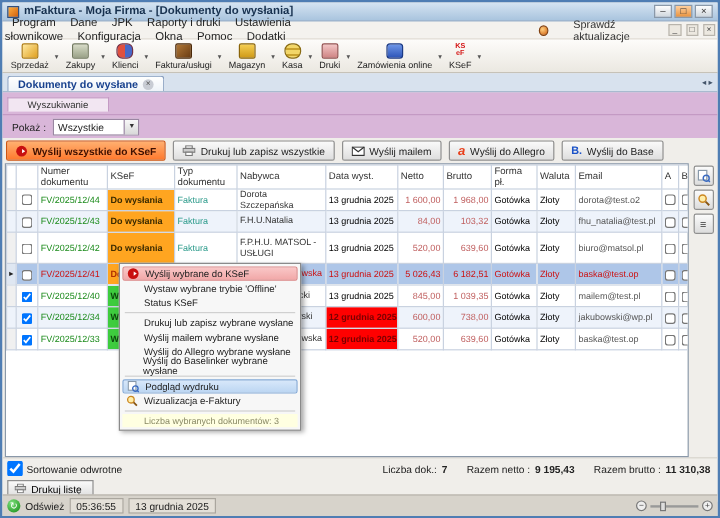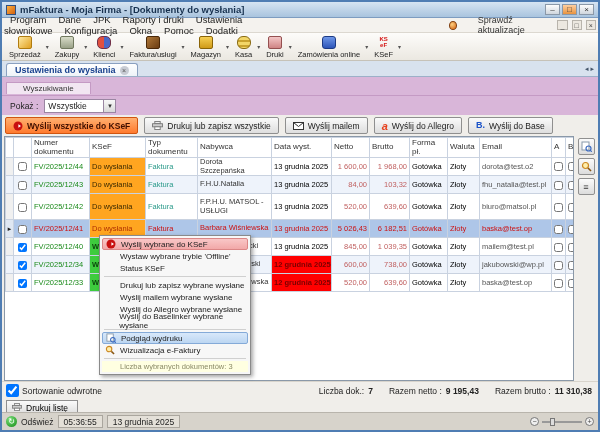--- a/index.html
+++ b/index.html
@@ -83,21 +83,21 @@
   col.c10{width:32px;} col.c11{width:72px;} col.c12{width:14px;} col.c13{width:14px;}
   th, td { border:1px solid #c9d2e0; font-size:7.5px; overflow:hidden; white-space:nowrap; padding:0 2px; }
   th { height:20px; font-size:8px; font-weight:normal; color:#333; text-align:left; background:#fff; white-space:normal; line-height:1.1; }
   tr.r { height:18px; }
   tr.tall { height:26px; }
   tr.alt td { background:#eef3fb; }
   td.marker { background:#f0f0f0; padding:0; text-align:center; font-size:6px; color:#222; }
   td.chk, td.ab { text-align:center; padding:0; }
   td input[type=checkbox] { width:9px; height:9px; margin:0; vertical-align:middle; }
   td.num { color:#1a8a1a; }
-  td.ksef-pending { background:#ffa520 !important; font-weight:normal; color:#3a2a00; }
+  td.ksef-pending { background:#ffa520 !important; font-weight:bold; color:#3a2a00; }
   td.ksef-sent { background:#3ecc3e !important; font-weight:bold; color:#0c4a0c; }
   td.typ { color:#2a9a8a; }
   td.buyer { color:#333; white-space:normal; line-height:1.15; }
   td.date {}
   td.date.overdue { background:#ff0000 !important; color:#7a0000; font-weight:bold; }
   td.amt { text-align:right; color:#c06060; }
   td.email { color:#555; }
   tr.sel td { background:#aec6e8 !important; color:#cc1111 !important; }
   tr.sel td.marker { background:#dfe7f2 !important; color:#222 !important; }
   tr.sel td.ksef-pending { background:#ffa520 !important; color:#b03000 !important; }
@@ -118,21 +118,21 @@
     border-top:1px solid #b8b4ac; display:flex; align-items:center; padding:0 4px; gap:4px; font-size:8.5px; color:#222; }
   .refreshicon { width:11px; height:11px; border-radius:50%; background:radial-gradient(circle at 35% 30%,#7de07d,#128a12);
     color:#fff; font-size:8px; line-height:11px; text-align:center; }
   .scell { background:#e4e0d8; border:1px solid #aaa69e; padding:0 5px; height:13px; line-height:12px; }
   .sliderzone { margin-left:auto; display:flex; align-items:center; gap:3px; }
   .scircle { width:9px; height:9px; border-radius:50%; border:1px solid #777; color:#444; font-size:7px;
     line-height:8px; text-align:center; background:#eee; }
   .strack { width:40px; height:2px; background:#999; position:relative; }
   .sthumb { position:absolute; left:8px; top:-3px; width:5px; height:8px; background:#ddd; border:1px solid #777; }
   
-  .ctxmenu { position:absolute; left:97px; top:233px; width:152px; background:#f7f7f7;
+  .ctxmenu { position:absolute; left:97px; top:217px; width:152px; background:#f7f7f7;
     border:1px solid #8a8a8a; box-shadow:2px 2px 4px rgba(0,0,0,.35); padding:2px; z-index:10; }
   .citem { display:flex; align-items:center; height:12px; font-size:8px; color:#222; padding:0 3px 0 2px; gap:4px; }
   .cicon { width:12px; display:flex; justify-content:center; }
   .citem.hl-red { background:linear-gradient(#f9c7c7,#f2a8a8); border:1px solid #db8686; border-radius:2px; }
   .citem.hl-blue { background:linear-gradient(#d8e8fa,#bcd6f2); border:1px solid #84aad8; border-radius:2px; }
   .citem.info { background:#ffffe1; color:#8a8a66; font-size:7.5px; height:11px; }
   .csep { height:1px; background:#d0d0d0; margin:2px 2px; }
 </style>
 </head>
 <body>
@@ -206,21 +206,21 @@
       <div class="tbtn">
         <span class="ticon ti8">KS
 eF</span>
         <span class="tlabel">KSeF</span>
       </div>
       <span class="tdrop">▾</span>
     </div>
 
   <div class="tabstrip">
     <div class="doc-tab">
-      <span class="lbl">Ustawienia do wysłania</span>
+      <span class="lbl">Dokumenty do wysłane</span>
       <span class="tabclose">×</span>
     </div>
     <span class="tabarrows">◂ ▸</span>
   </div>
 
   <div class="searcharea">
     <div class="searchtab">Wyszukiwanie</div>
     <div class="searchrow">
       <span class="showlbl">Pokaż :</span>
       <div class="select">

